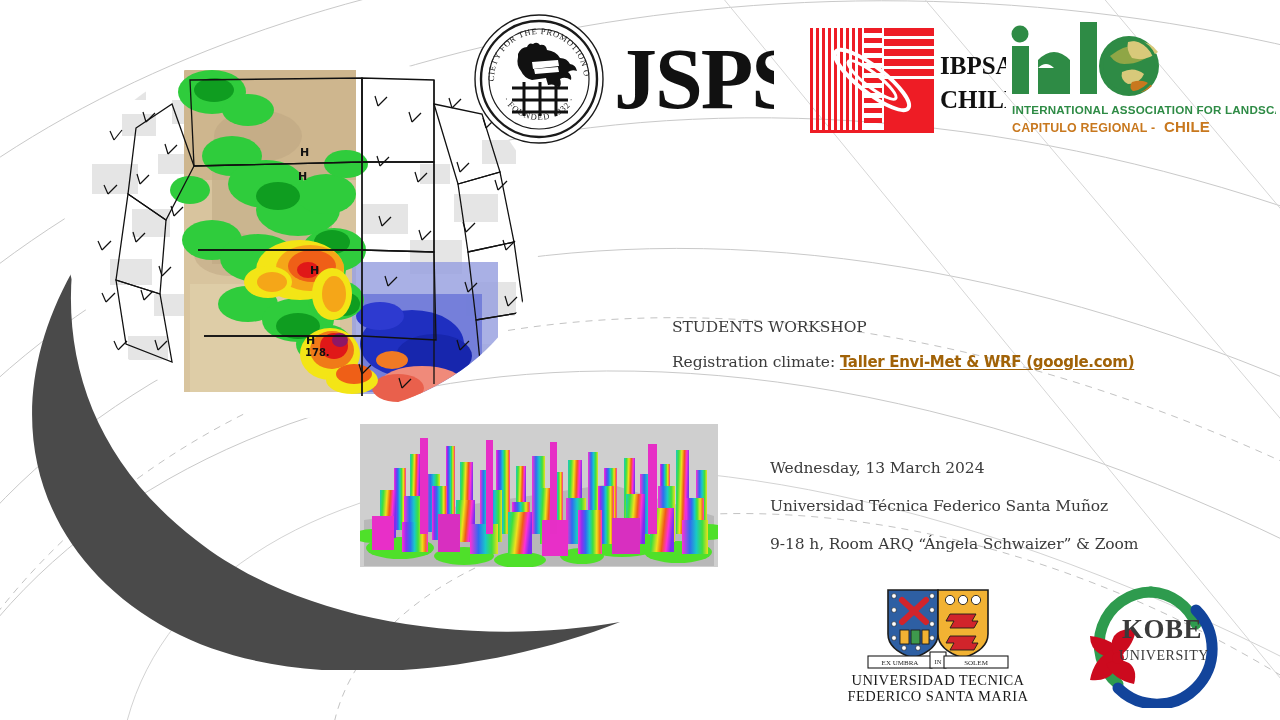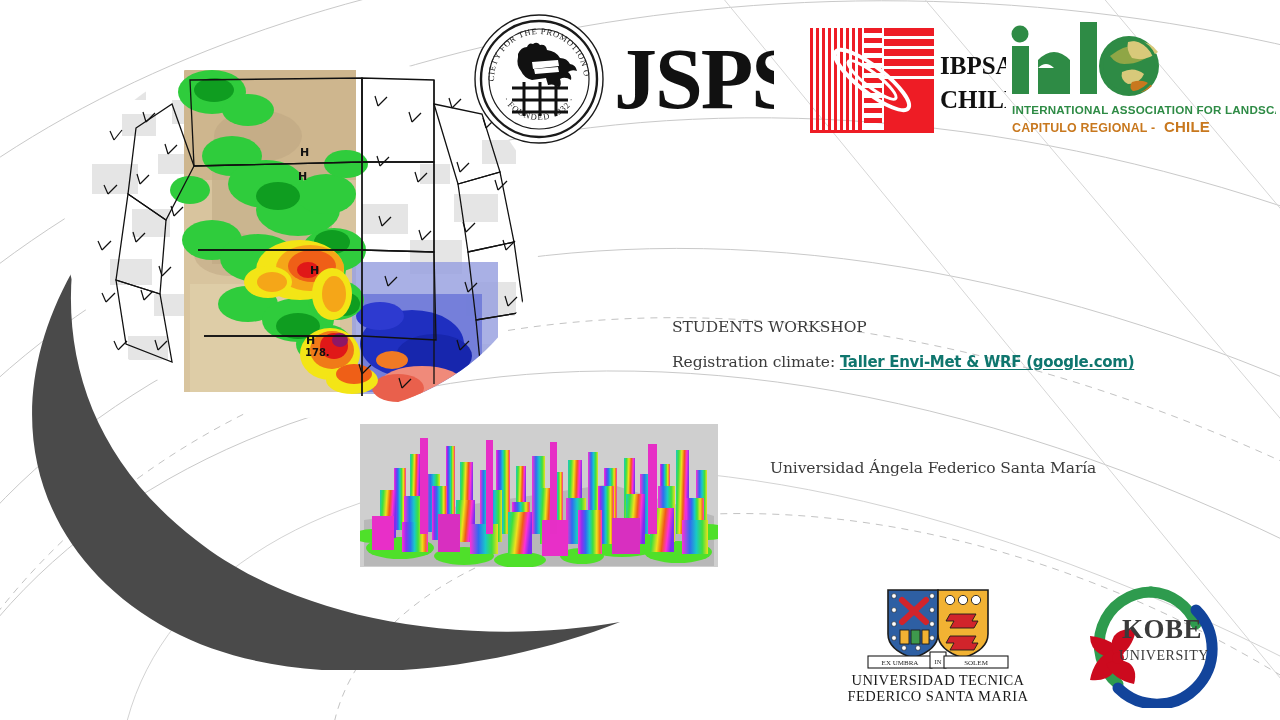--- a/index.html
+++ b/index.html
@@ -47,21 +47,21 @@
     font-family:"DejaVu Serif", "Liberation Serif", serif;
     font-size:15.5px;
     color:#3b3b3b;
     margin:0 0 16.5px 0;
     white-space:nowrap;
     letter-spacing:-0.1px;
   }
   .block-b .body-line{margin-bottom:20px;font-size:15.5px;}
 
   .reg-link{
-    color:#0f766e;
+    color:#a16207;
     text-decoration:underline;
     text-underline-offset:2px;
     font-family:"DejaVu Sans", "Liberation Sans", sans-serif;
     font-weight:600;
     font-size:15px;
     letter-spacing:-0.3px;
   }
 
   
   .utfsm{position:absolute;left:828px;top:586px;width:220px;height:118px;z-index:6;}
@@ -568,21 +568,23 @@
 
   <div class="block-a">
     <p class="body-line">STUDENTS WORKSHOP</p>
     <p class="body-line">
       <span>Registration climate:</span>
       <a class="reg-link" href="#">Taller Envi-Met &amp; WRF (google.com)</a>
     </p>
   </div>
 
   <div class="block-b">
-    <p class="body-line">Universidad Ángela Federico Santa María</p>
+    <p class="body-line">Wednesday, 13 March 2024</p>
+    <p class="body-line">Universidad Técnica Federico Santa Muñoz</p>
+    <p class="body-line">9-18 h, Room ARQ “Ángela Schwaizer” &amp; Zoom</p>
   </div>
 
   <svg class="utfsm" viewBox="0 0 220 118">
 
     <g transform="translate(58,2)">
       <path d="M 2 2 h 50 v 44 q 0 16 -25 24 q -25 -8 -25 -24 z" fill="#2E5FA3" stroke="#1c1c1c" stroke-width="1.6"></path>
       <path d="M 52 2 h 50 v 44 q 0 16 -25 24 q -25 -8 -25 -24 z" fill="#F2B233" stroke="#1c1c1c" stroke-width="1.6"></path>
 
       <g stroke="#D1242B" stroke-width="6" stroke-linecap="round">
         <path d="M 16 12 L 40 34"></path>

